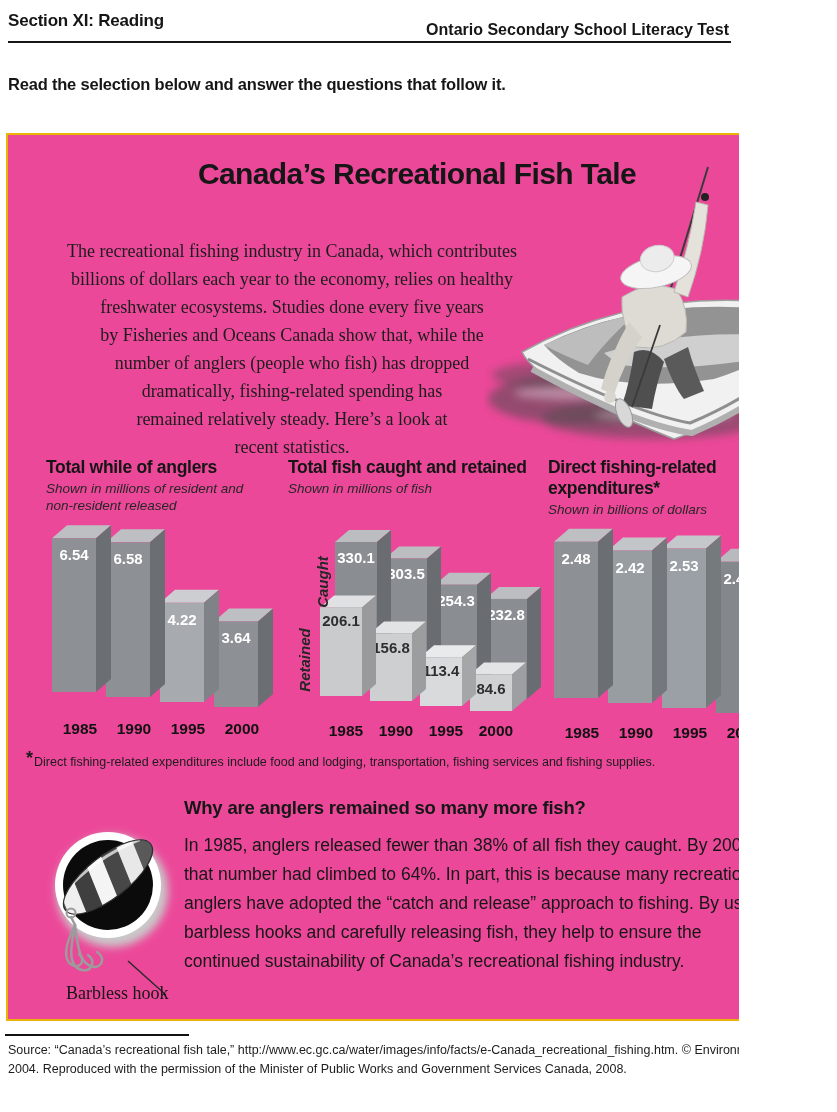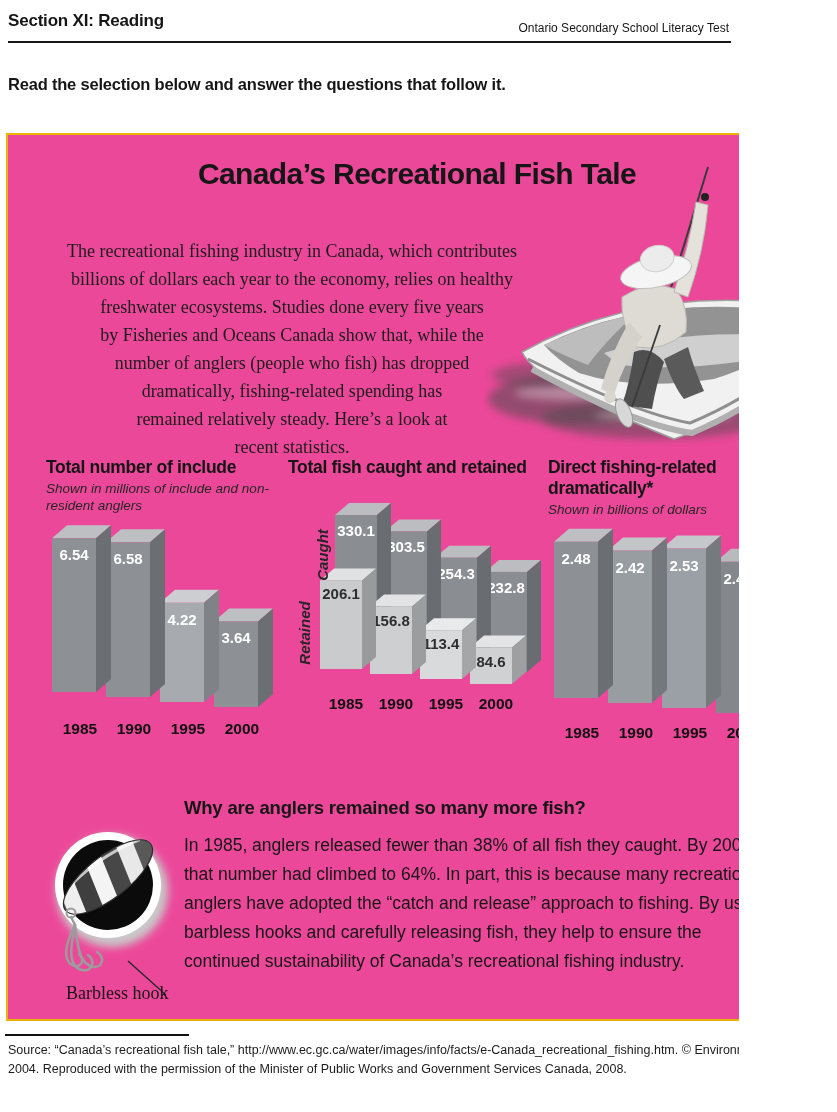--- a/index.html
+++ b/index.html
@@ -1,20 +1,20 @@
 <!DOCTYPE html>
 <html><head>
 <meta charset="utf-8">
 <style>
   html,body{margin:0;padding:0;background:#fff;}
   .page{position:relative;width:739px;height:1112px;background:#fff;overflow:hidden;
         font-family:"Liberation Sans",sans-serif;color:#161616;}
   
   .hdr-left{position:absolute;left:8px;top:11px;font-size:17px;font-weight:bold;letter-spacing:-0.2px;}
-  .hdr-right{position:absolute;right:10px;top:21px;font-size:12px;}
+  .hdr-right{position:absolute;right:10px;top:21px;font-size:16px;font-weight:bold;}
   .rule{position:absolute;left:8px;right:8px;top:41px;border-top:2px solid #161616;}
   .instruction{position:absolute;left:8px;top:75px;font-size:16.5px;font-weight:bold;letter-spacing:-0.2px;}
   
   .box{position:absolute;left:6px;top:133px;width:818px;height:884px;border:2px solid #eab308;background:#ec4899;}
   .art-title{position:absolute;left:0;right:0;top:22px;text-align:center;font-size:30px;font-weight:bold;letter-spacing:-0.6px;}
   .intro{position:absolute;left:34px;top:102px;width:500px;font-family:"Liberation Serif",serif;
          font-size:18px;line-height:28px;color:#1c1c1c;white-space:pre-line;text-align:center;}
   .illus{position:absolute;right:2px;top:12px;}
   
   .chart{position:absolute;top:322px;}
@@ -93,22 +93,22 @@
     <div class="intro">The recreational fishing industry in Canada, which contributes
 billions of dollars each year to the economy, relies on healthy
 freshwater ecosystems. Studies done every five years
 by Fisheries and Oceans Canada show that, while the
 number of anglers (people who fish) has dropped
 dramatically, fishing-related spending has
 remained relatively steady. Here’s a look at
 recent statistics.</div>
 
     <div class="chart" id="chart1">
-      <h3>Total number of include</h3>
-      <p class="sub">Shown in millions of include and non-resident anglers</p>
+      <h3>Total while of anglers</h3>
+      <p class="sub">Shown in millions of resident and non-resident released</p>
       <svg viewBox="0 0 235 218" width="235" height="218">
           <polygon points="168,99.46 183,86.46 227,86.46 212,99.46" fill="rgb(189,191,194)"></polygon>
           <polygon points="212,99.46 227,86.46 227,172 212,185" fill="rgb(107,110,114)"></polygon>
           <rect x="168" y="99.46" width="44" height="85.54" fill="#8d9196"></rect>
           <text x="190" y="121.46" font-family="&quot;Liberation Sans&quot;,sans-serif" font-size="15" font-weight="bold" fill="#ffffff" text-anchor="middle">3.64</text>
           <polygon points="114,80.83000000000001 129,67.83000000000001 173,67.83000000000001 158,80.83000000000001" fill="rgb(204,206,209)"></polygon>
           <polygon points="158,80.83000000000001 173,67.83000000000001 173,167 158,180" fill="rgb(127,130,134)"></polygon>
           <rect x="114" y="80.83000000000001" width="44" height="99.16999999999999" fill="#a7abb0"></rect>
           <text x="136" y="102.83000000000001" font-family="&quot;Liberation Sans&quot;,sans-serif" font-size="15" font-weight="bold" fill="#ffffff" text-anchor="middle">4.22</text>
           <polygon points="60,20.370000000000005 75,7.3700000000000045 119,7.3700000000000045 104,20.370000000000005" fill="rgb(189,191,194)"></polygon>
@@ -121,20 +121,21 @@
           <text x="28" y="38.31" font-family="&quot;Liberation Sans&quot;,sans-serif" font-size="15" font-weight="bold" fill="#ffffff" text-anchor="middle">6.54</text>
           <text x="34" y="212" font-family="&quot;Liberation Sans&quot;,sans-serif" font-size="15.5" font-weight="bold" fill="#111111" text-anchor="middle">1985</text>
           <text x="88" y="212" font-family="&quot;Liberation Sans&quot;,sans-serif" font-size="15.5" font-weight="bold" fill="#111111" text-anchor="middle">1990</text>
           <text x="142" y="212" font-family="&quot;Liberation Sans&quot;,sans-serif" font-size="15.5" font-weight="bold" fill="#111111" text-anchor="middle">1995</text>
           <text x="196" y="212" font-family="&quot;Liberation Sans&quot;,sans-serif" font-size="15.5" font-weight="bold" fill="#111111" text-anchor="middle">2000</text>
         </svg>
     </div>
 
     <div class="chart" id="chart2">
       <h3>Total fish caught and retained</h3>
+      <p class="sub">Shown in millions of fish</p>
       <svg viewBox="0 0 256 218" width="256" height="218">
           <polygon points="197,74.896 211,62.896 253,62.896 239,74.896" fill="rgb(187,189,192)"></polygon>
           <polygon points="239,74.896 253,62.896 253,163 239,175" fill="rgb(105,108,112)"></polygon>
           <rect x="197" y="74.896" width="42" height="100.104" fill="#8a8e93"></rect>
           <text x="218" y="95.896" font-family="&quot;Liberation Sans&quot;,sans-serif" font-size="15" font-weight="bold" fill="#ffffff" text-anchor="middle">232.8</text>
           <polygon points="147,60.650999999999996 161,48.650999999999996 203,48.650999999999996 189,60.650999999999996" fill="rgb(187,189,192)"></polygon>
           <polygon points="189,60.650999999999996 203,48.650999999999996 203,158 189,170" fill="rgb(105,108,112)"></polygon>
           <rect x="147" y="60.650999999999996" width="42" height="109.349" fill="#8a8e93"></rect>
           <text x="168" y="81.651" font-family="&quot;Liberation Sans&quot;,sans-serif" font-size="15" font-weight="bold" fill="#ffffff" text-anchor="middle">254.3</text>
           <polygon points="97,34.495000000000005 111,22.495000000000005 153,22.495000000000005 139,34.495000000000005" fill="rgb(187,189,192)"></polygon>
@@ -164,21 +165,21 @@
           <text x="0" y="0" font-family="&quot;Liberation Sans&quot;,sans-serif" font-size="15" font-weight="bold" fill="#262626" text-anchor="middle" font-style="italic" transform="translate(40,58) rotate(-90)">Caught</text>
           <text x="0" y="0" font-family="&quot;Liberation Sans&quot;,sans-serif" font-size="15" font-weight="bold" fill="#262626" text-anchor="middle" font-style="italic" transform="translate(22,136) rotate(-90)">Retained</text>
           <text x="58" y="212" font-family="&quot;Liberation Sans&quot;,sans-serif" font-size="15.5" font-weight="bold" fill="#111111" text-anchor="middle">1985</text>
           <text x="108" y="212" font-family="&quot;Liberation Sans&quot;,sans-serif" font-size="15.5" font-weight="bold" fill="#111111" text-anchor="middle">1990</text>
           <text x="158" y="212" font-family="&quot;Liberation Sans&quot;,sans-serif" font-size="15.5" font-weight="bold" fill="#111111" text-anchor="middle">1995</text>
           <text x="208" y="212" font-family="&quot;Liberation Sans&quot;,sans-serif" font-size="15.5" font-weight="bold" fill="#111111" text-anchor="middle">2000</text>
         </svg>
     </div>
 
     <div class="chart" id="chart3">
-      <h3>Direct fishing-related dramatically*</h3>
+      <h3>Direct fishing-related expenditures*</h3>
       <p class="sub">Shown in billions of dollars</p>
       <svg viewBox="0 0 235 218" width="235" height="218">
           <polygon points="168,35.80000000000001 183,22.80000000000001 227,22.80000000000001 212,35.80000000000001" fill="rgb(184,186,189)"></polygon>
           <polygon points="212,35.80000000000001 227,22.80000000000001 227,174 212,187" fill="rgb(100,103,107)"></polygon>
           <rect x="168" y="35.80000000000001" width="44" height="151.2" fill="#84888d"></rect>
           <text x="190" y="57.80000000000001" font-family="&quot;Liberation Sans&quot;,sans-serif" font-size="15" font-weight="bold" fill="#ffffff" text-anchor="middle">2.40</text>
           <polygon points="114,22.610000000000014 129,9.610000000000014 173,9.610000000000014 158,22.610000000000014" fill="rgb(196,200,203)"></polygon>
           <polygon points="158,22.610000000000014 173,9.610000000000014 173,169 158,182" fill="rgb(117,122,125)"></polygon>
           <rect x="114" y="22.610000000000014" width="44" height="159.39" fill="#9aa0a5"></rect>
           <text x="136" y="44.610000000000014" font-family="&quot;Liberation Sans&quot;,sans-serif" font-size="15" font-weight="bold" fill="#ffffff" text-anchor="middle">2.53</text>
@@ -190,20 +191,21 @@
           <polygon points="50,15.759999999999991 65,2.759999999999991 65,159 50,172" fill="rgb(107,110,114)"></polygon>
           <rect x="6" y="15.759999999999991" width="44" height="156.24" fill="#8d9196"></rect>
           <text x="28" y="37.75999999999999" font-family="&quot;Liberation Sans&quot;,sans-serif" font-size="15" font-weight="bold" fill="#ffffff" text-anchor="middle">2.48</text>
           <text x="34" y="212" font-family="&quot;Liberation Sans&quot;,sans-serif" font-size="15.5" font-weight="bold" fill="#111111" text-anchor="middle">1985</text>
           <text x="88" y="212" font-family="&quot;Liberation Sans&quot;,sans-serif" font-size="15.5" font-weight="bold" fill="#111111" text-anchor="middle">1990</text>
           <text x="142" y="212" font-family="&quot;Liberation Sans&quot;,sans-serif" font-size="15.5" font-weight="bold" fill="#111111" text-anchor="middle">1995</text>
           <text x="196" y="212" font-family="&quot;Liberation Sans&quot;,sans-serif" font-size="15.5" font-weight="bold" fill="#111111" text-anchor="middle">2000</text>
         </svg>
     </div>
 
+    <div class="footnote"><span class="fn-star">*</span><span>Direct fishing-related expenditures include food and lodging, transportation, fishing services and fishing supplies.</span></div>
 
     <div class="q-head">Why are anglers remained so many more fish?</div>
     <div class="answer">In 1985, anglers released fewer than 38% of all fish they caught. By 2000, that number had climbed to 64%. In part, this is because many recreational anglers have adopted the “catch and release” approach to fishing. By using barbless hooks and carefully releasing fish, they help to ensure the continued sustainability of Canada’s recreational fishing industry.</div>
 
     <svg class="lure" width="170" height="210" viewBox="0 0 170 210">
       <defs>
         <filter id="soft2" x="-40%" y="-40%" width="180%" height="180%">
             <feGaussianBlur stdDeviation="4"></feGaussianBlur>
           </filter>
         <clipPath id="lureclip">

